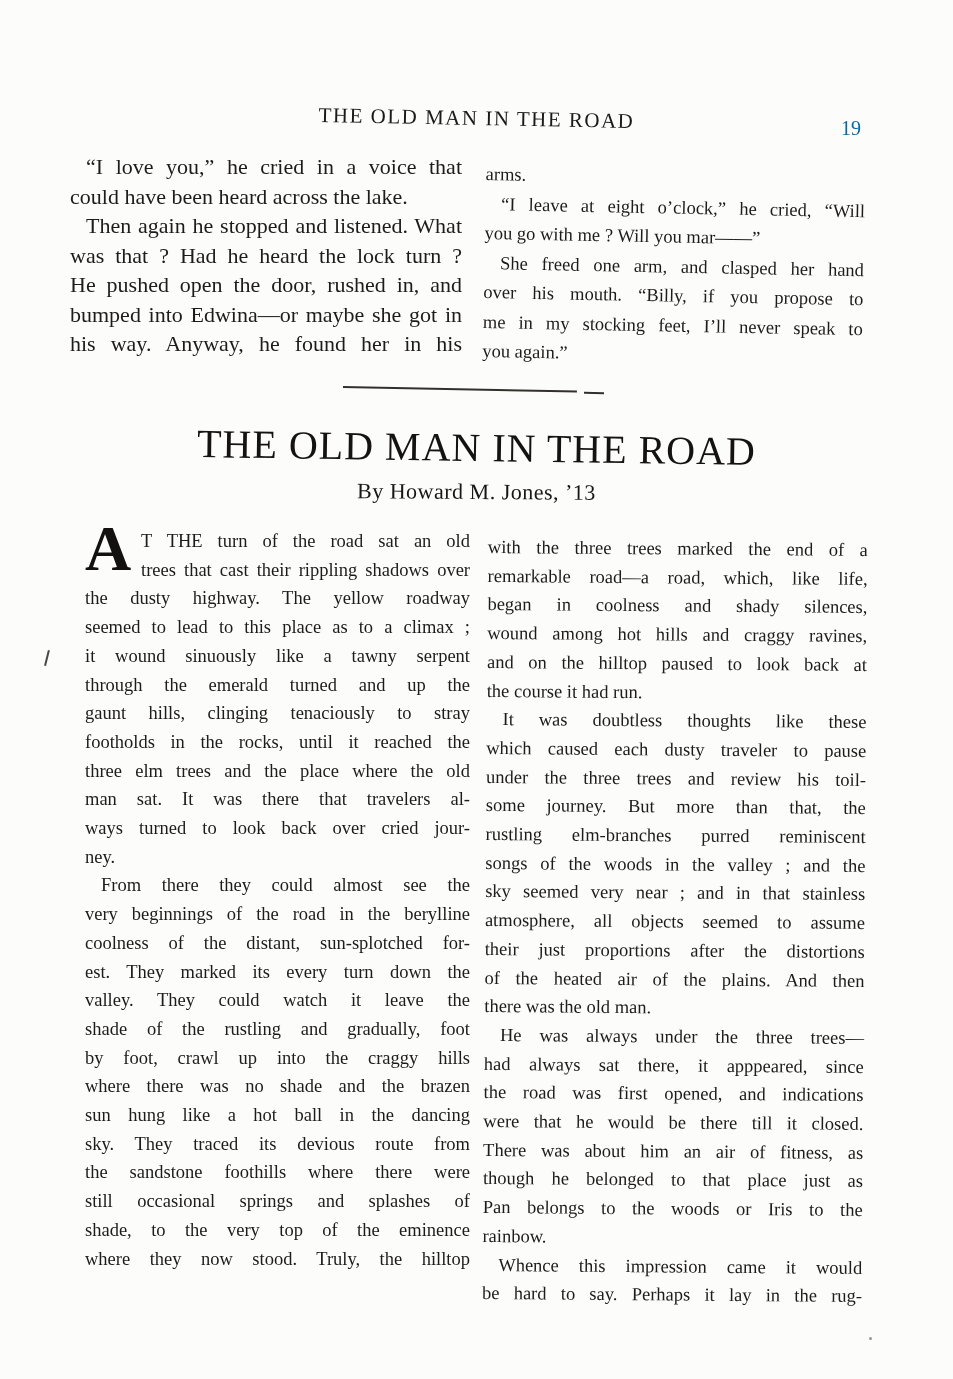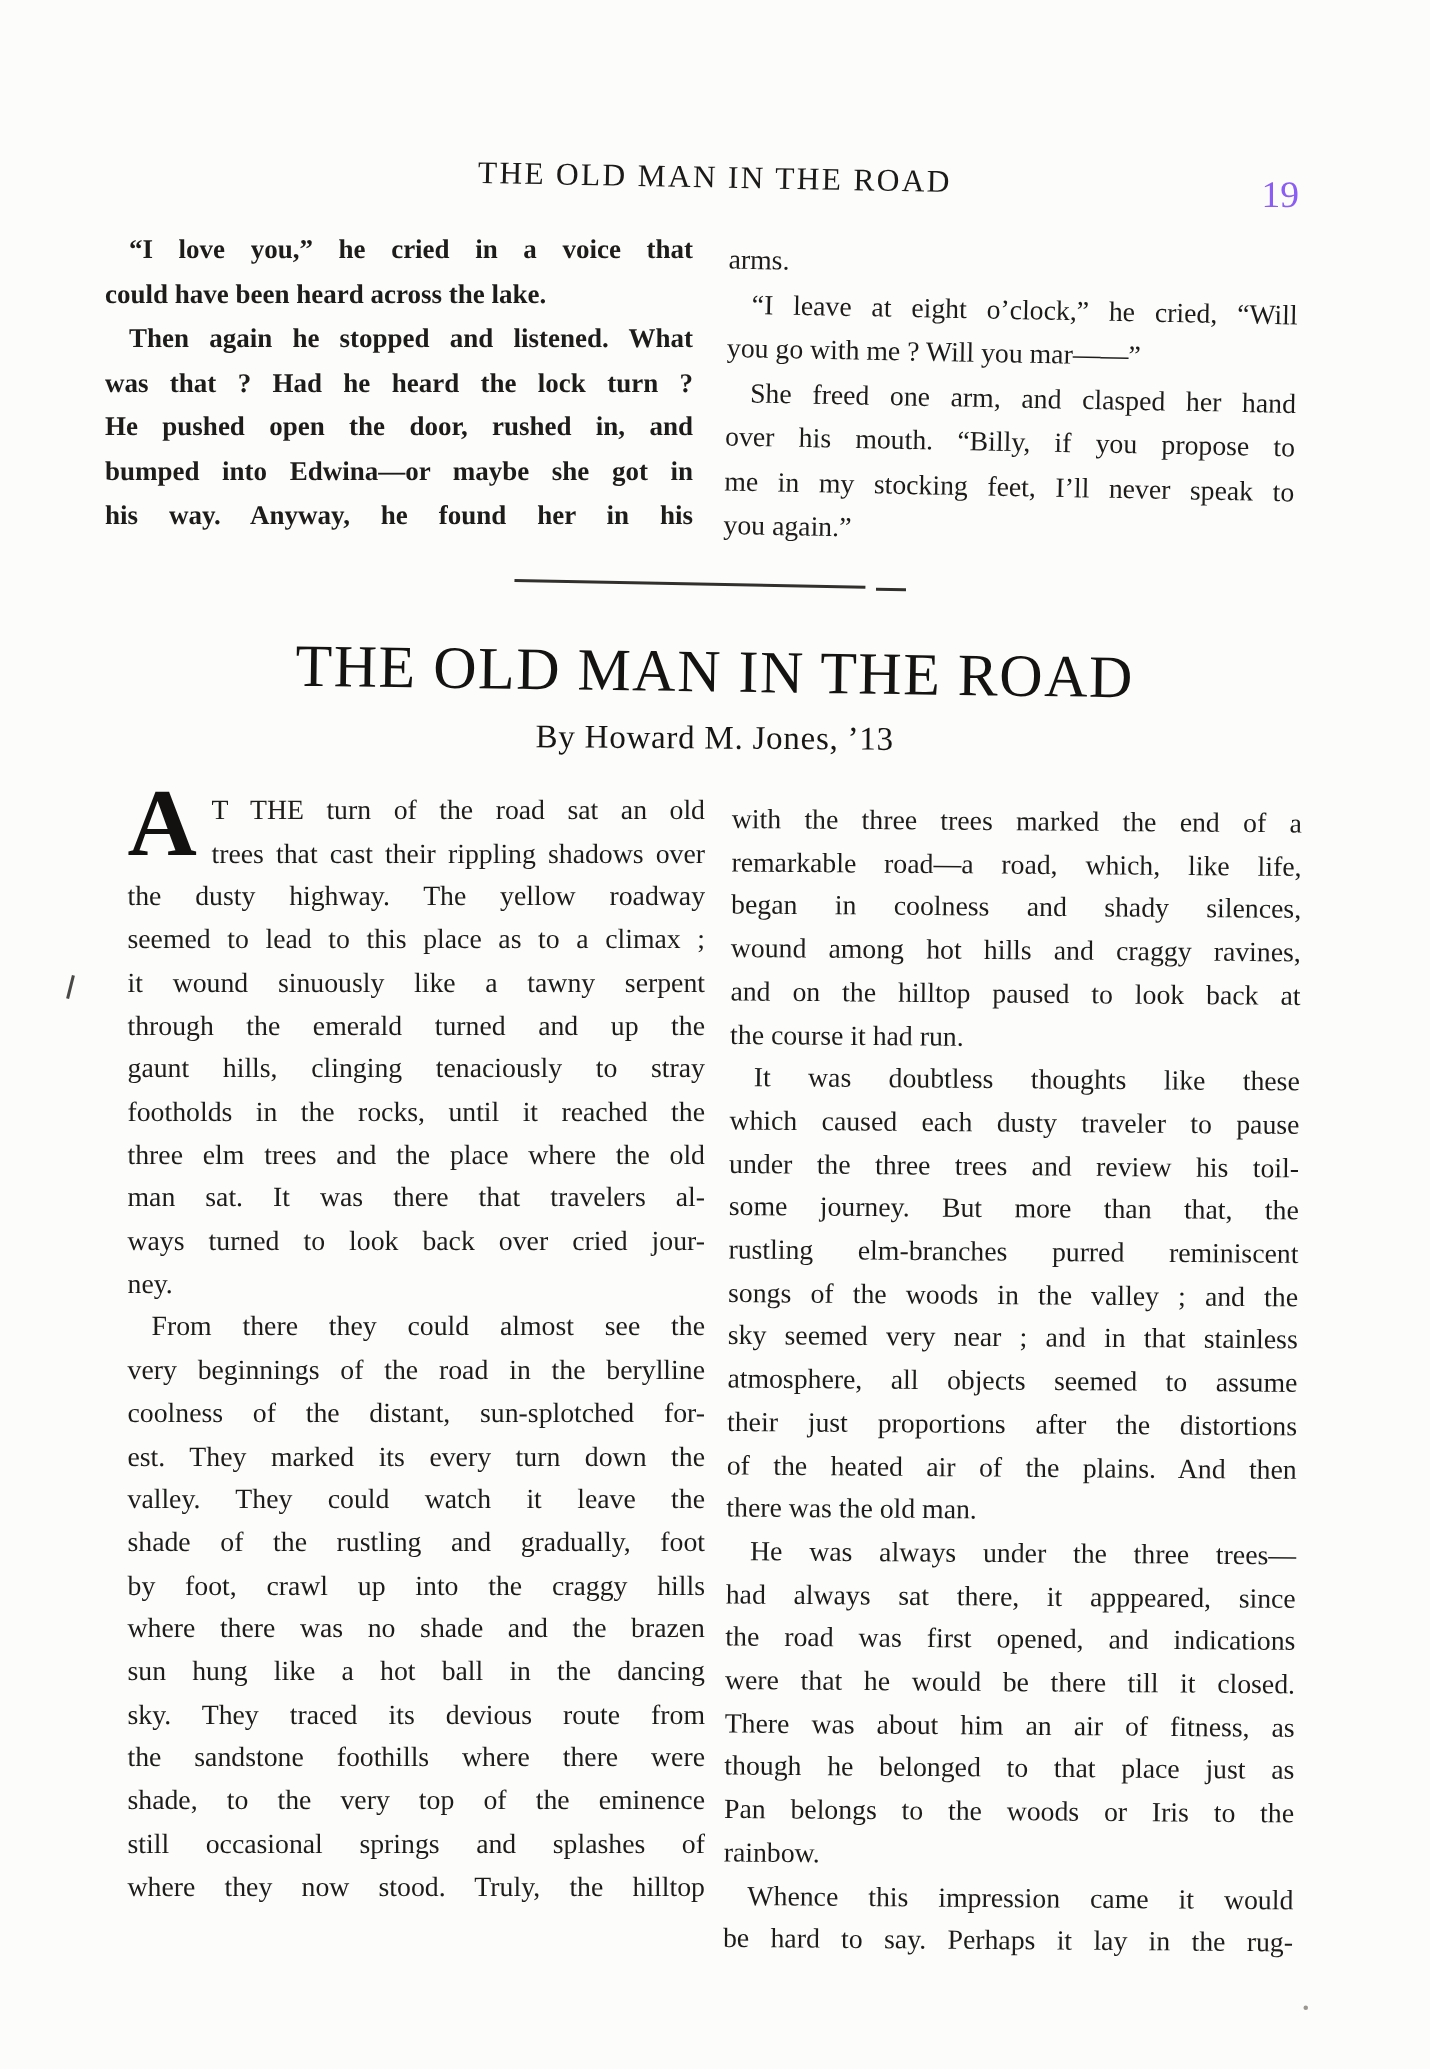--- a/index.html
+++ b/index.html
@@ -8,29 +8,29 @@
     background:#fcfcfa;color:#1d1c1a;
     font-family:"Liberation Serif","DejaVu Serif",serif;
   }
   .abs{position:absolute;}
   
   .running-head{
     left:0;right:0;top:106px;text-align:center;
     font-size:21px;letter-spacing:1.5px;color:#1b1a18;
     transform:rotate(1.1deg);
   }
-  .page-number{left:841px;top:117px;font-size:25px;color:#8b5cf6;}
+  .page-number{left:841px;top:117px;font-size:20px;color:#0369a1;}
   
   .col .line{
     text-align:justify;text-align-last:justify;text-justify:inter-word;
     white-space:normal;
   }
   .col .line.e{text-align-last:left;}
   .col .line.p{text-indent:16px;}
-  .intro-left{left:70px;top:152px;width:392px;font-size:18px;line-height:29.5px;font-weight:bold;}
+  .intro-left{left:70px;top:152px;width:392px;font-size:22px;line-height:29.5px;}
   .intro-right{left:486px;top:160px;width:380px;font-size:18.5px;line-height:29.5px;
     transform:rotate(1.1deg);transform-origin:left top;}
   
   .divider{left:343px;top:386px;width:234px;height:2px;background:#32302d;
     transform:rotate(1.1deg);transform-origin:left top;}
   .divider-dash{left:584px;top:392px;width:20px;height:2px;background:#32302d;
     transform:rotate(1.1deg);}
   
   .article-title{
     left:0;right:0;top:424px;text-align:center;
@@ -105,22 +105,22 @@
       <div class="line">very beginnings of the road in the berylline</div>
       <div class="line">coolness of the distant, sun-splotched for-</div>
       <div class="line">est.   They marked its every turn down the</div>
       <div class="line">valley.    They could watch it leave the</div>
       <div class="line">shade of the rustling and gradually, foot</div>
       <div class="line">by foot, crawl up into the craggy hills</div>
       <div class="line">where there was no shade and the brazen</div>
       <div class="line">sun hung like a hot ball in the dancing</div>
       <div class="line">sky.   They traced its devious route from</div>
       <div class="line">the sandstone foothills where there were</div>
+      <div class="line">still occasional springs and splashes of</div>
       <div class="line">shade, to the very top of the eminence</div>
-      <div class="line">still occasional springs and splashes of</div>
       <div class="line">where they now stood.   Truly, the hilltop</div>
     </div>
 </div>
 <div class="abs col article-right">
     <div class="line">with the three trees marked the end of a</div>
     <div class="line">remarkable road—a road, which, like life,</div>
     <div class="line">began in coolness and shady silences,</div>
     <div class="line">wound among hot hills and craggy ravines,</div>
     <div class="line">and on the hilltop paused to look back at</div>
     <div class="line e">the course it had run.</div>

